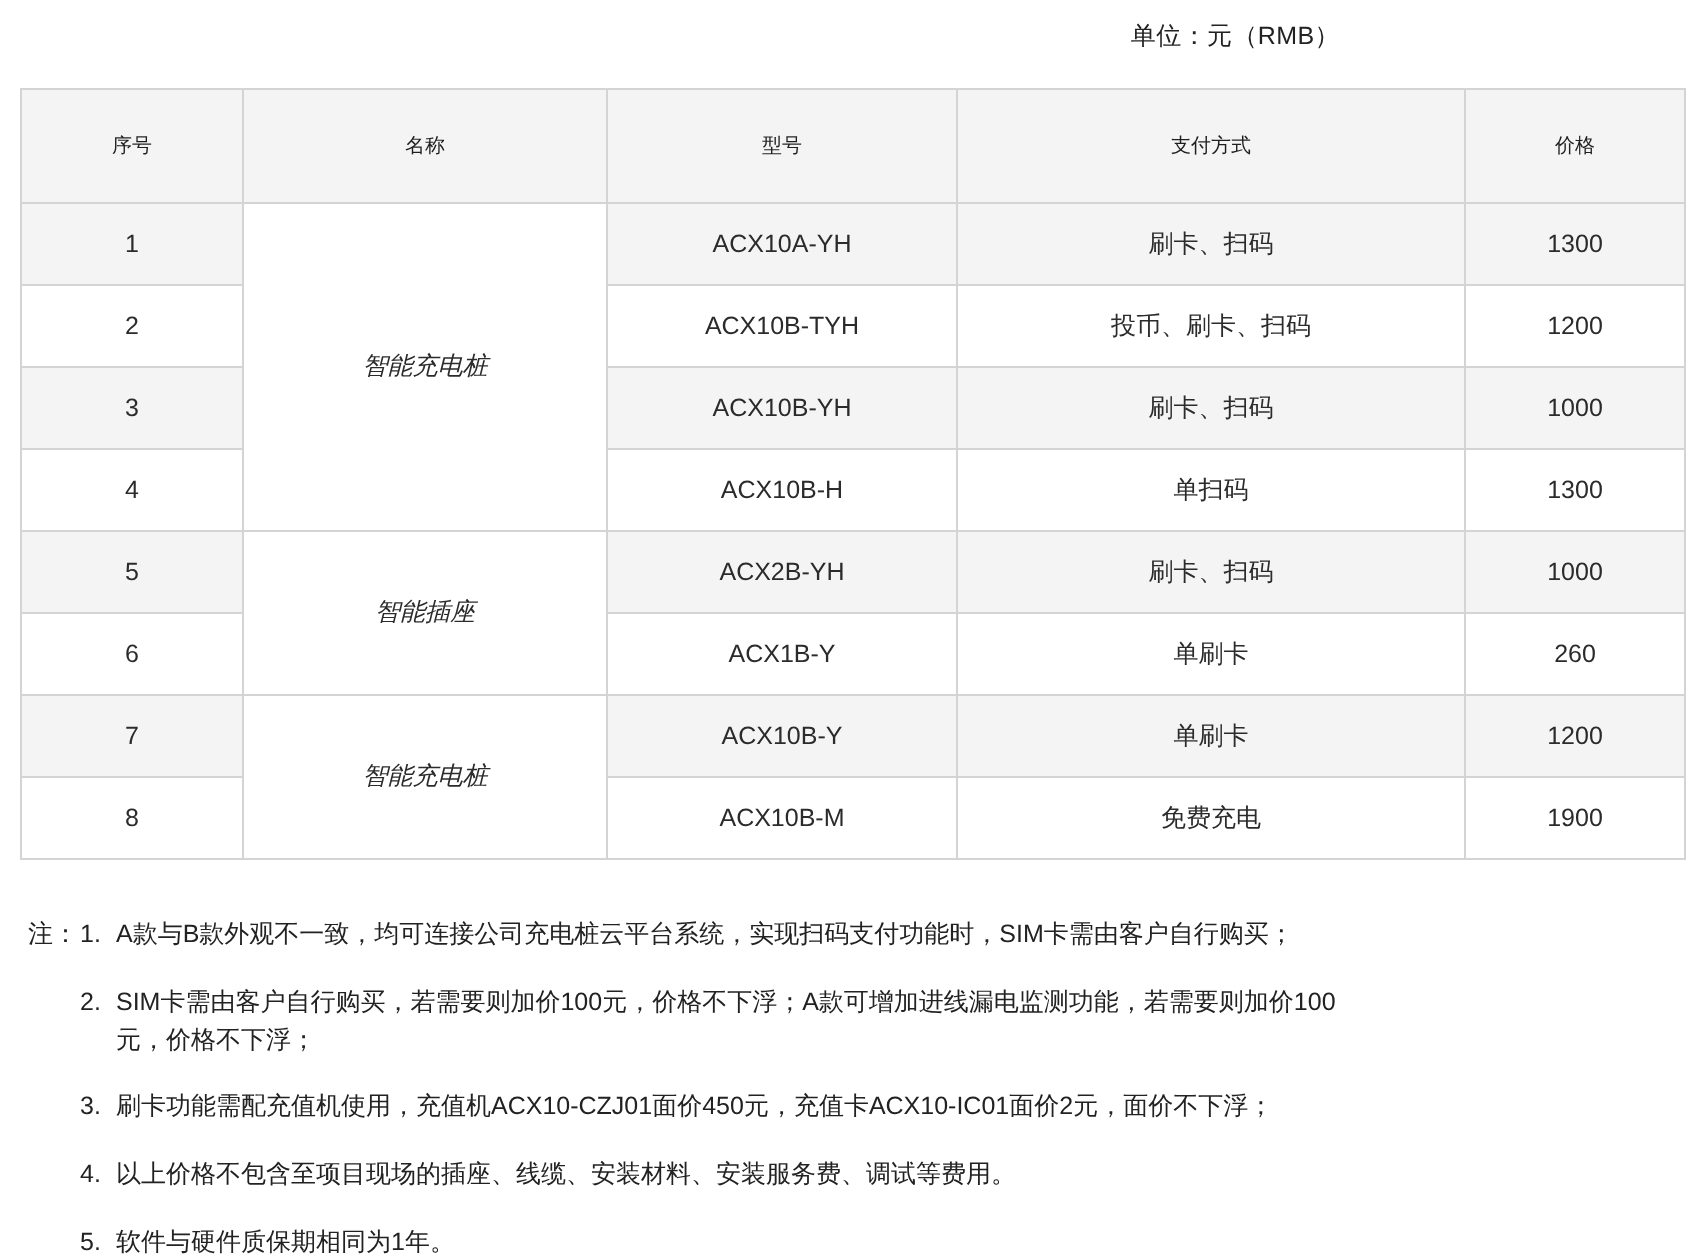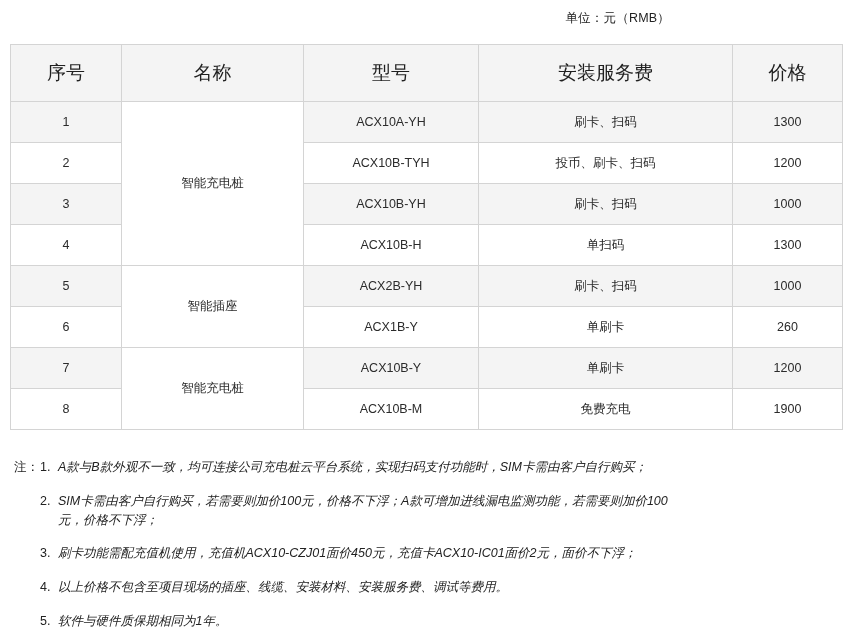--- a/index.html
+++ b/index.html
@@ -40,35 +40,36 @@
     text-align: center;
     vertical-align: middle;
     font-weight: normal;
     font-size: 12.5px;
     color: #2b2b2b;
     padding: 0;
   }
   table.price-table thead th {
     height: 56px;
     background: #f4f4f4;
-    font-size: 19px;
+    font-size: 10px;
     color: #1f1f1f;
   }
   table.price-table tbody tr {
     height: 41px;
   }
   table.price-table tbody tr.shaded td {
     background: #f4f4f4;
   }
   table.price-table tbody tr.plain td {
     background: #ffffff;
   }
   td.name-cell {
     background: #ffffff !important;
     font-size: 13px;
+    font-style: italic;
   }
   .col-no    { width: 111px; }
   .col-name  { width: 182px; }
   .col-model { width: 175px; }
   .col-pay   { width: 254px; }
   .col-price { width: 110px; }
 
   .notes {
     margin: 28px 0 0 14px;
     font-size: 12.5px;
@@ -84,21 +85,20 @@
     flex: 0 0 26px;
     white-space: nowrap;
   }
   .note-num {
     width: 18px;
     flex: 0 0 18px;
     white-space: nowrap;
   }
   .note-text {
     flex: 1 1 auto;
-    font-style: italic;
   }
 </style>
 </head>
 <body>
 
 <div class="page">
 
   <div class="unit-line">单位：元（RMB）</div>
 
   <table class="price-table">
@@ -107,21 +107,21 @@
       <col class="col-name">
       <col class="col-model">
       <col class="col-pay">
       <col class="col-price">
     </colgroup>
     <thead>
       <tr>
         <th>序号</th>
         <th>名称</th>
         <th>型号</th>
-        <th>安装服务费</th>
+        <th>支付方式</th>
         <th>价格</th>
       </tr>
     </thead>
     <tbody>
       <tr class="shaded">
         <td>1</td>
         <td class="name-cell" rowspan="4">智能充电桩</td>
         <td>ACX10A-YH</td>
         <td>刷卡、扫码</td>
         <td>1300</td>

